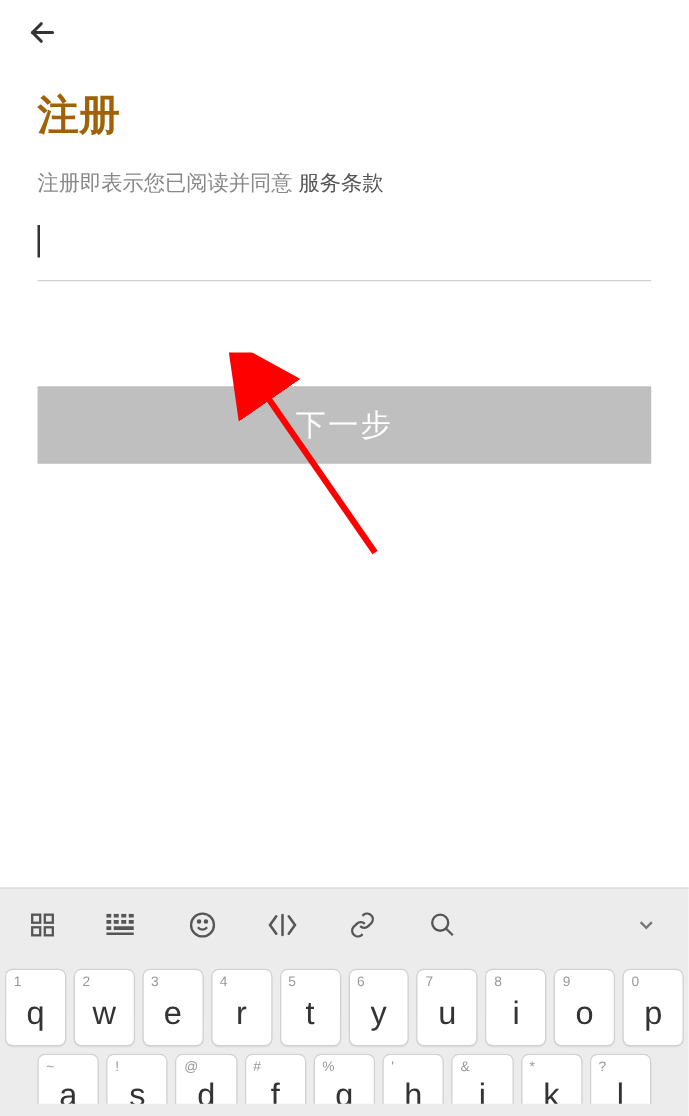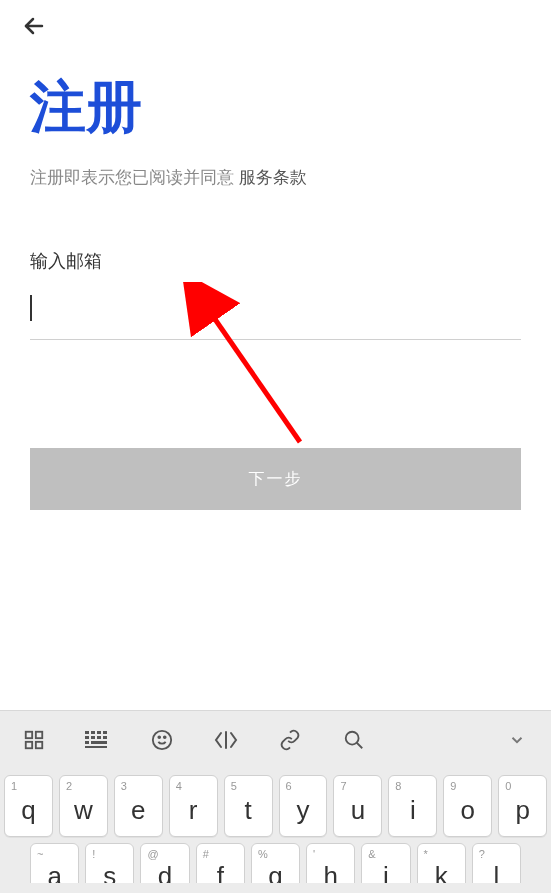--- a/index.html
+++ b/index.html
@@ -19,23 +19,23 @@
       height: 28px;
       cursor: pointer;
       display: flex;
       align-items: center;
       justify-content: center;
     }
     .content {
       padding: 0 30px;
     }
     .title {
-      font-size: 56px;
+      font-size: 33px;
       font-weight: 600;
-      color: #1d4ed8;
+      color: #a16207;
       margin-top: 18px;
       font-family: "SimSun", "Songti SC", serif;
     }
     .consent {
       margin-top: 20px;
       font-size: 17px;
       color: #888;
     }
     .consent .link {
       color: #555;
@@ -60,25 +60,25 @@
       animation: blink 1s step-start infinite;
     }
     @keyframes blink { 50% { opacity: 0; } }
     .arrow-annotation {
       position: absolute;
       left: 180px;
       top: 282px;
       pointer-events: none;
     }
     .next-btn {
-      margin: 108px 30px 0;
+      margin: 84px 30px 0;
       height: 62px;
       background: #bfbfbf;
       color: #fff;
-      font-size: 16px;
+      font-size: 24px;
       display: flex;
       align-items: center;
       justify-content: center;
       cursor: pointer;
       letter-spacing: 2px;
     }
     .keyboard {
       position: absolute;
       bottom: 0;
       left: 0;
@@ -153,21 +153,20 @@
       <polyline points="11 5 4 12 11 19"></polyline>
     </svg>
   </div>
 </div>
 
 <div class="content">
   <h1 class="title">注册</h1>
   <div class="consent">
     <span>注册即表示您已阅读并同意 </span><span class="link">服务条款</span>
   </div>
-  <div class="field-label">输入邮箱</div>
   <div class="input-wrap">
     <div class="cursor"></div>
   </div>
 </div>
 
 <svg class="arrow-annotation" width="160" height="180">
   <defs>
     <marker id="ah" markerWidth="12" markerHeight="12" refX="2" refY="6" orient="auto">
       <polygon points="0 0, 12 6, 0 12" fill="#ff0000"></polygon>
     </marker>

